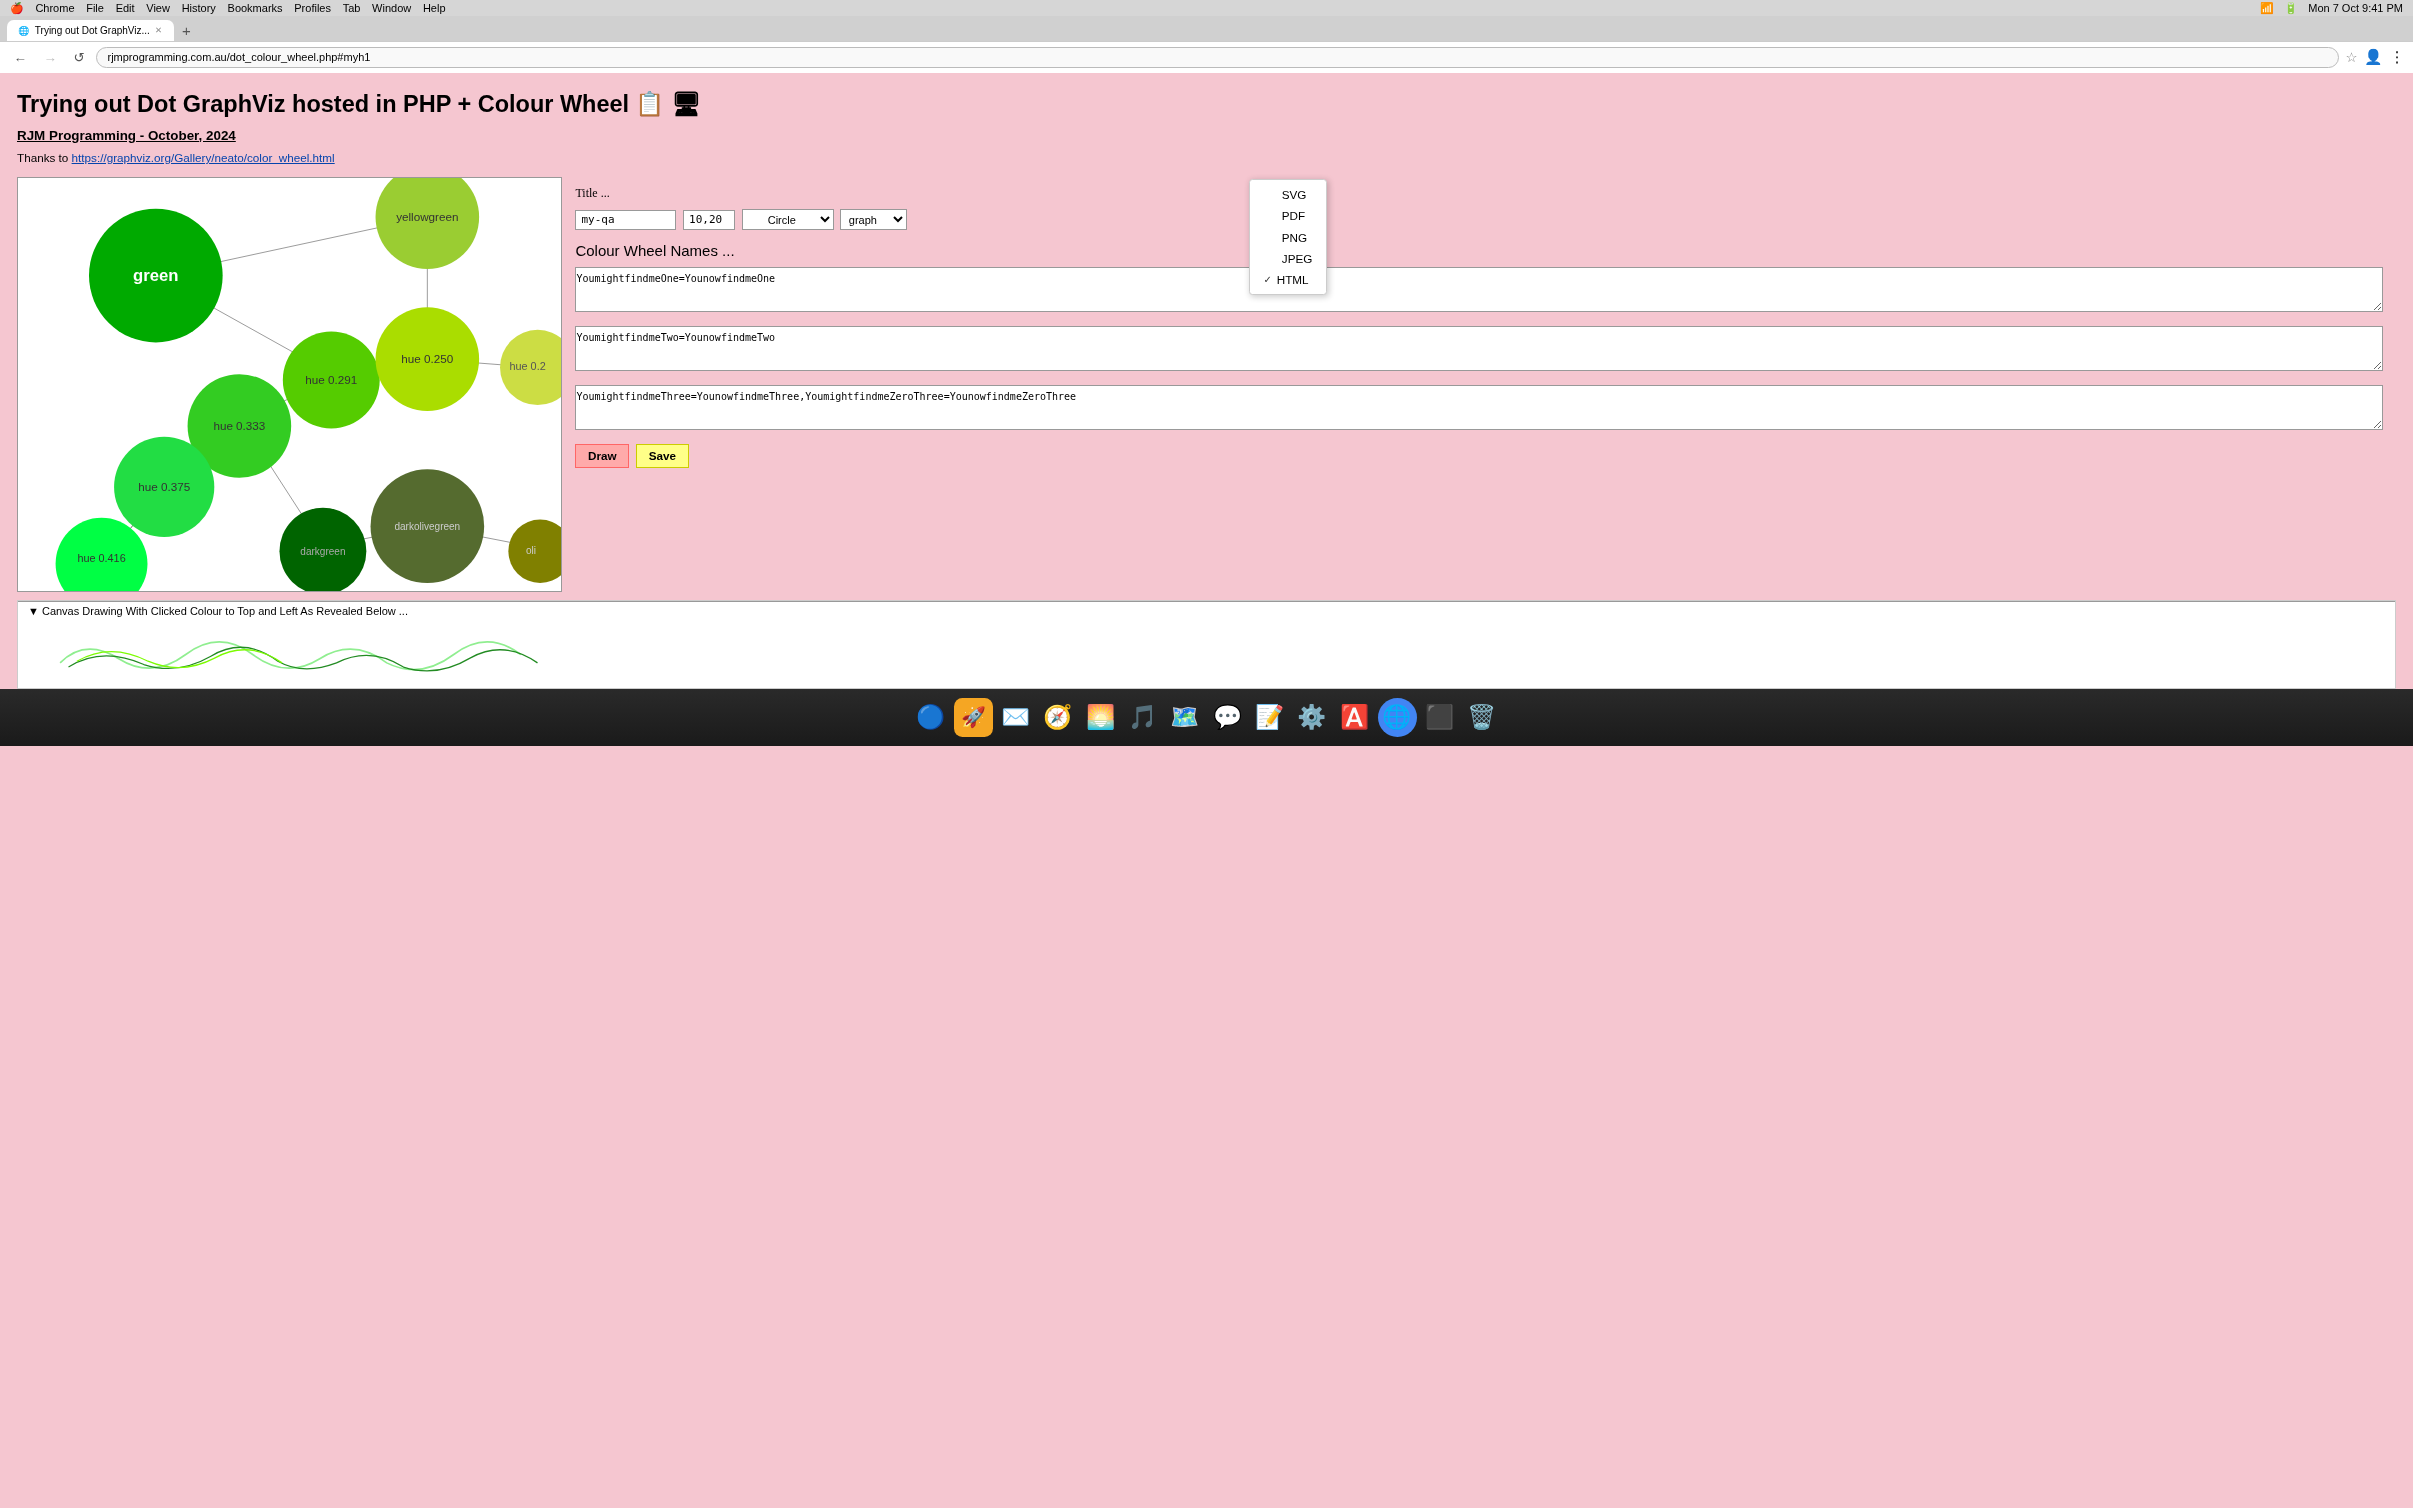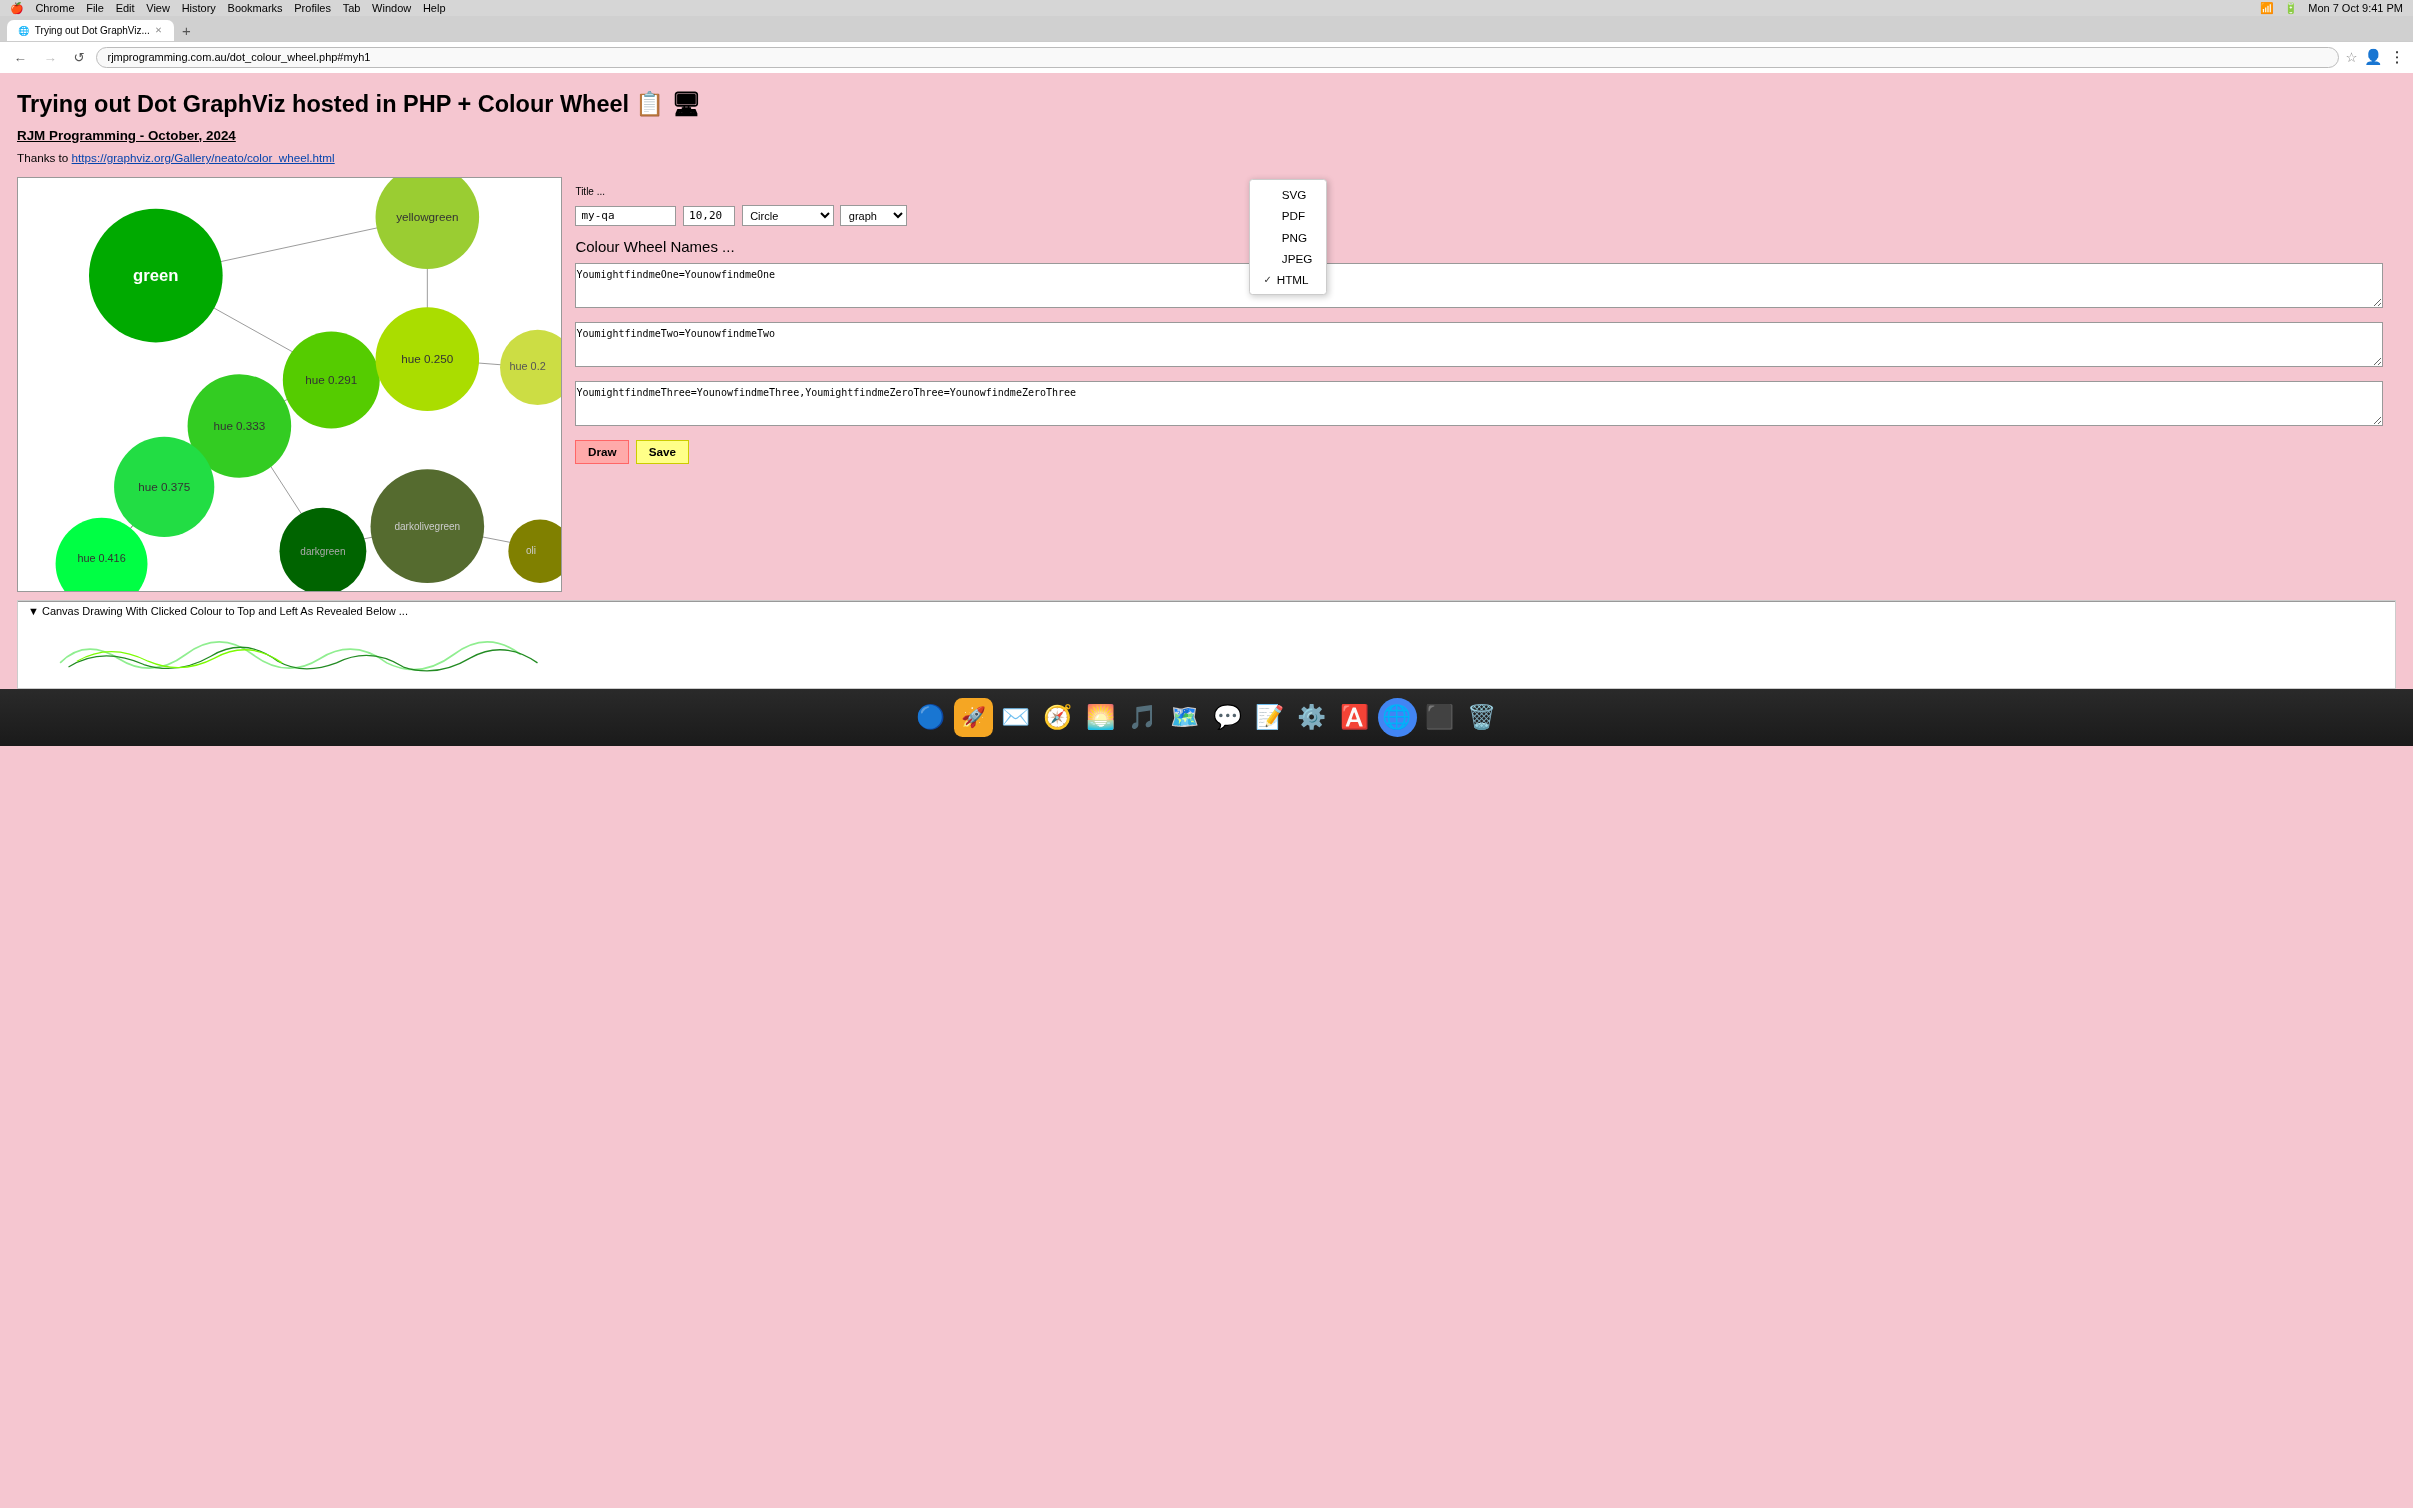--- a/index.html
+++ b/index.html
@@ -34,21 +34,21 @@
 
     
     .controls-panel { flex: 1; padding: 8.4px 13.4px; position: relative; }
 
     
     .dropdown-menu { position: absolute; background: white; border: 0.8px solid #ccc; box-shadow: 1.7px 1.7px 6.7px rgba(0,0,0,0.2); z-index: 100; top: 2px; left: 687px; min-width: 75px; border-radius: 3.4px; padding: 3.4px 0; }
     .dropdown-item { padding: 4.2px 13.4px; font-size: 11.7px; cursor: pointer; display: flex; align-items: center; gap: 5px; white-space: nowrap; }
     .dropdown-check { font-size: 10px; color: #333; }
 
     .title-row { display: flex; align-items: center; gap: 6.7px; margin-bottom: 8.4px; }
-    .title-label { font-size: 10px; }
+    .title-label { font-size: 12px; font-family: Liberation Serif, serif; }
 
     .form-row { display: flex; align-items: center; gap: 6.7px; margin-bottom: 11.7px; }
     .text-input { border: 0.8px solid #999; padding: 2.5px 5px; font-size: 11px; font-family: monospace; background: white; }
     .select-input { border: 0.8px solid #999; padding: 2.5px 3.4px; font-size: 11px; background: white; }
 
     .section-label { font-size: 15px; margin-bottom: 8.4px; }
 
     .textarea-field { width: 100%; border: 0.8px solid #999; padding: 5px 0; font-size: 10px; font-family: monospace; resize: vertical; background: white; margin-bottom: 14px; display: block; }
 
     .button-row { display: flex; gap: 6.7px; margin-top: 6.7px; align-items: flex-end; }
@@ -209,21 +209,21 @@
         </div>
       </div>
 
       <div class="title-row">
         <span class="title-label">Title ...</span>
       </div>
 
       <div class="form-row">
         <input class="text-input" type="text" value="my-qa" style="width: 101px;">
         <input class="text-input" type="text" value="10,20" style="width: 52px;">
-        <select class="select-input" style="width:92px;">
+        <select class="select-input" style="width:92px;text-align:center;">
           <option selected="">Circle</option>
           <option>Square</option>
           <option>Diamond</option>
           <option>Ellipse</option>
         </select>
         <select class="select-input" style="width:67px;">
           <option selected="">graph</option>
           <option>neato</option>
           <option>dot</option>
           <option>fdp</option>

